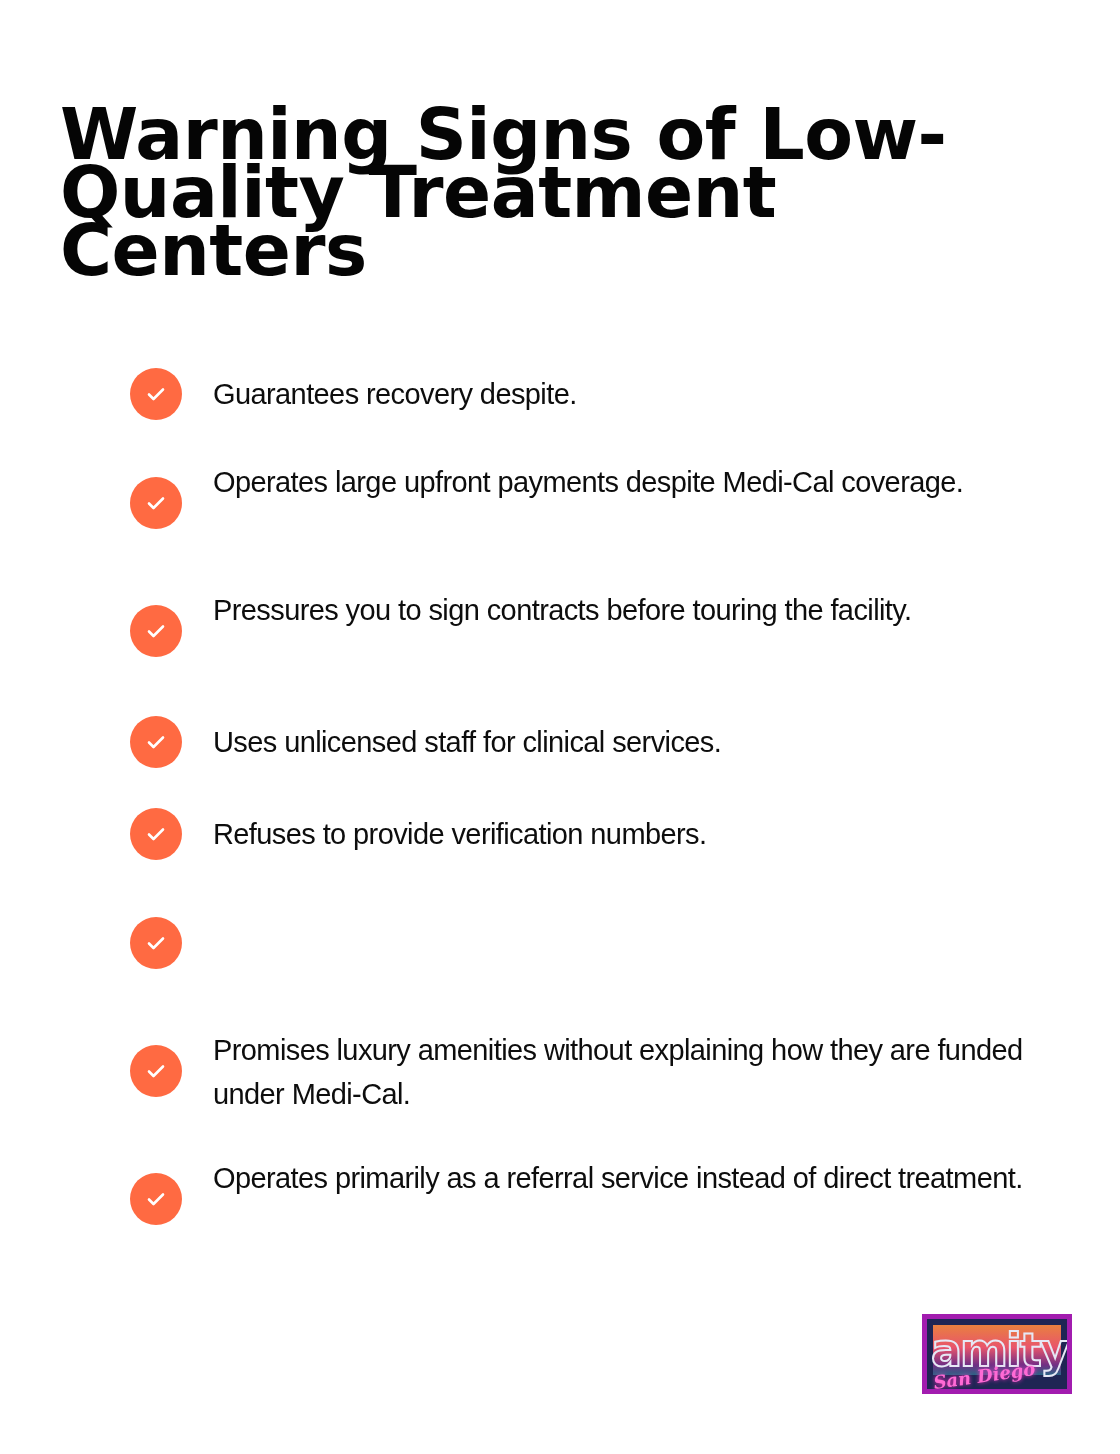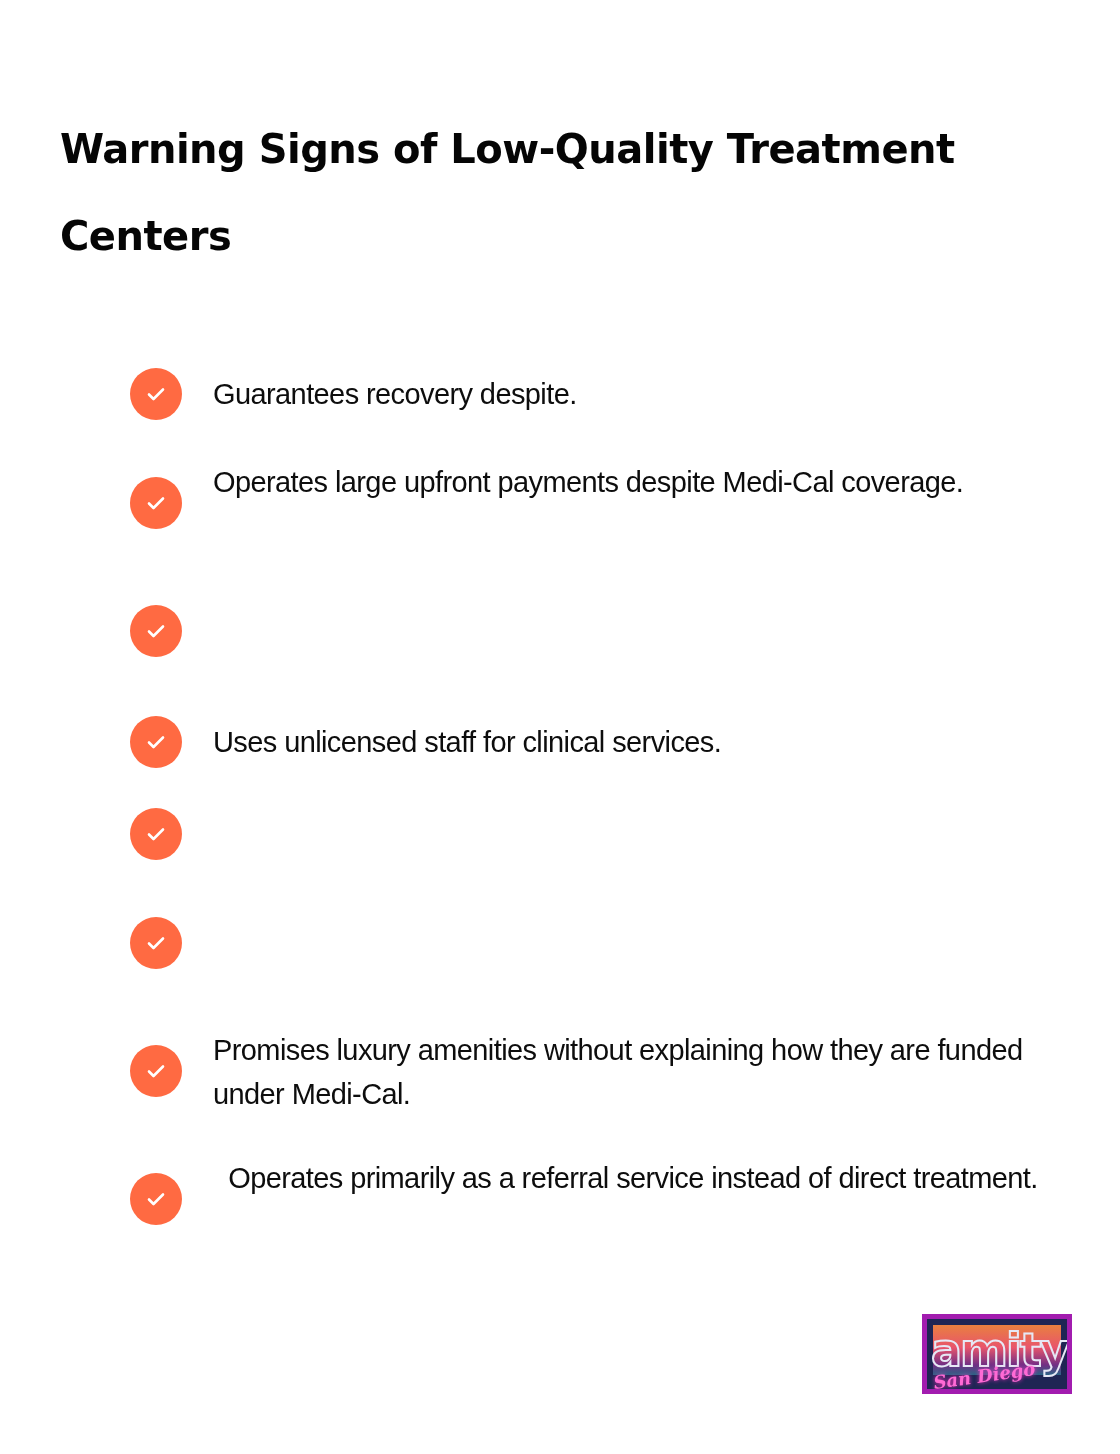--- a/index.html
+++ b/index.html
@@ -1,20 +1,20 @@
 <!DOCTYPE html>
 <html><head>
 <meta charset="utf-8">
 <style>
   html, body { margin:0; padding:0; background:#ffffff; }
   body { width:1120px; height:1454px; position:relative; overflow:hidden;
          font-family:"DejaVu Sans", "Liberation Sans", sans-serif; color:#0a0a0a; }
   .title { position:absolute; left:60px; top:106px; width:1000px; margin:0;
-           font-family:"DejaVu Sans", sans-serif; font-weight:bold; font-size:40px;
-           line-height:87px; letter-spacing:-0.5px; color:#050505; }
+           font-family:"DejaVu Sans", sans-serif; font-weight:bold; font-size:71px;
+           line-height:58px; letter-spacing:-0.5px; color:#050505; }
   .list { position:absolute; left:130px; top:0; width:930px; }
   .item { position:absolute; left:0; width:930px; display:flex; align-items:center; }
   .check { position:absolute; left:0; width:52px; height:52px; border-radius:50%;
            background:#FF6A42; display:flex; align-items:center; justify-content:center; }
   .check svg { width:24px; height:24px; }
   .text { position:absolute; left:83px; width:840px; font-size:29px; line-height:44px;
           letter-spacing:-0.6px; color:#0d0d0d; font-family:"Liberation Sans", sans-serif; }
   .logo { position:absolute; left:922px; top:1314px; width:150px; height:80px;
           background:#1f2554; border:5px solid #a21caf; box-sizing:border-box; overflow:hidden; }
   .logo .sky { position:absolute; left:6px; top:6px; right:6px; bottom:14px;
@@ -47,35 +47,37 @@
         </svg>
       </span>
     <span class="text" style="top:-17px;">Operates large upfront payments despite Medi-Cal coverage.</span>
   </div>
   <div class="item" style="top:605px;height:52px;">
     <span class="check" style="top:0;">
         <svg viewBox="0 0 24 24">
           <path d="M5 12.5l4.5 4.5L19 7.5" fill="none" stroke="#fff" stroke-width="2.6" stroke-linecap="round" stroke-linejoin="round"></path>
         </svg>
       </span>
+    <span class="text" style="top:-17px;">Pressures you to sign contracts before touring the facility.</span>
   </div>
   <div class="item" style="top:716px;height:52px;">
     <span class="check" style="top:0;">
         <svg viewBox="0 0 24 24">
           <path d="M5 12.5l4.5 4.5L19 7.5" fill="none" stroke="#fff" stroke-width="2.6" stroke-linecap="round" stroke-linejoin="round"></path>
         </svg>
       </span>
     <span class="text" style="top:4px;">Uses unlicensed staff for clinical services.</span>
   </div>
   <div class="item" style="top:808px;height:52px;">
     <span class="check" style="top:0;">
         <svg viewBox="0 0 24 24">
           <path d="M5 12.5l4.5 4.5L19 7.5" fill="none" stroke="#fff" stroke-width="2.6" stroke-linecap="round" stroke-linejoin="round"></path>
         </svg>
       </span>
+    <span class="text" style="top:4px;">Refuses to provide verification numbers.</span>
   </div>
   <div class="item" style="top:917px;height:52px;">
     <span class="check" style="top:0;">
         <svg viewBox="0 0 24 24">
           <path d="M5 12.5l4.5 4.5L19 7.5" fill="none" stroke="#fff" stroke-width="2.6" stroke-linecap="round" stroke-linejoin="round"></path>
         </svg>
       </span>
   </div>
   <div class="item" style="top:1045px;height:52px;text-decoration:underline;">
     <span class="check" style="top:0;">
@@ -84,21 +86,21 @@
         </svg>
       </span>
     <span class="text" style="top:-17px;">Promises luxury amenities without explaining how they are funded under Medi-Cal.</span>
   </div>
   <div class="item" style="top:1173px;height:52px;">
     <span class="check" style="top:0;">
         <svg viewBox="0 0 24 24">
           <path d="M5 12.5l4.5 4.5L19 7.5" fill="none" stroke="#fff" stroke-width="2.6" stroke-linecap="round" stroke-linejoin="round"></path>
         </svg>
       </span>
-    <span class="text" style="top:-17px;text-align:center;">Operates primarily as a referral service instead of direct treatment.</span>
+    <span class="text" style="top:-17px;">Operates primarily as a referral service instead of direct treatment.</span>
   </div>
 </div>
 
 <div class="logo">
   <div class="sky"></div>
   <div class="word">amity</div>
   <div class="script">San Diego</div>
 </div>
 
 </body></html>

